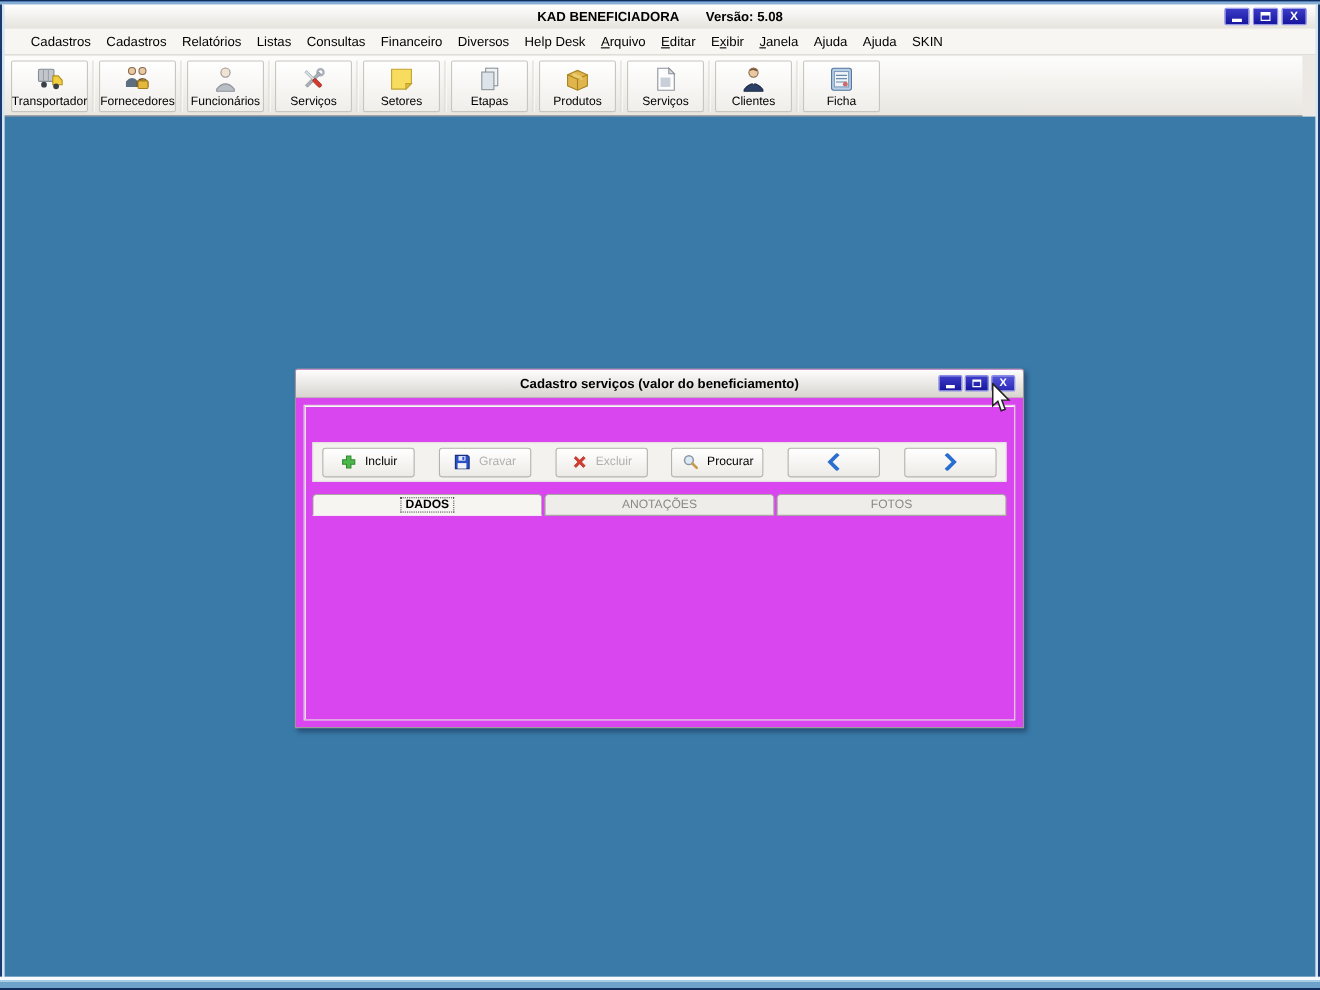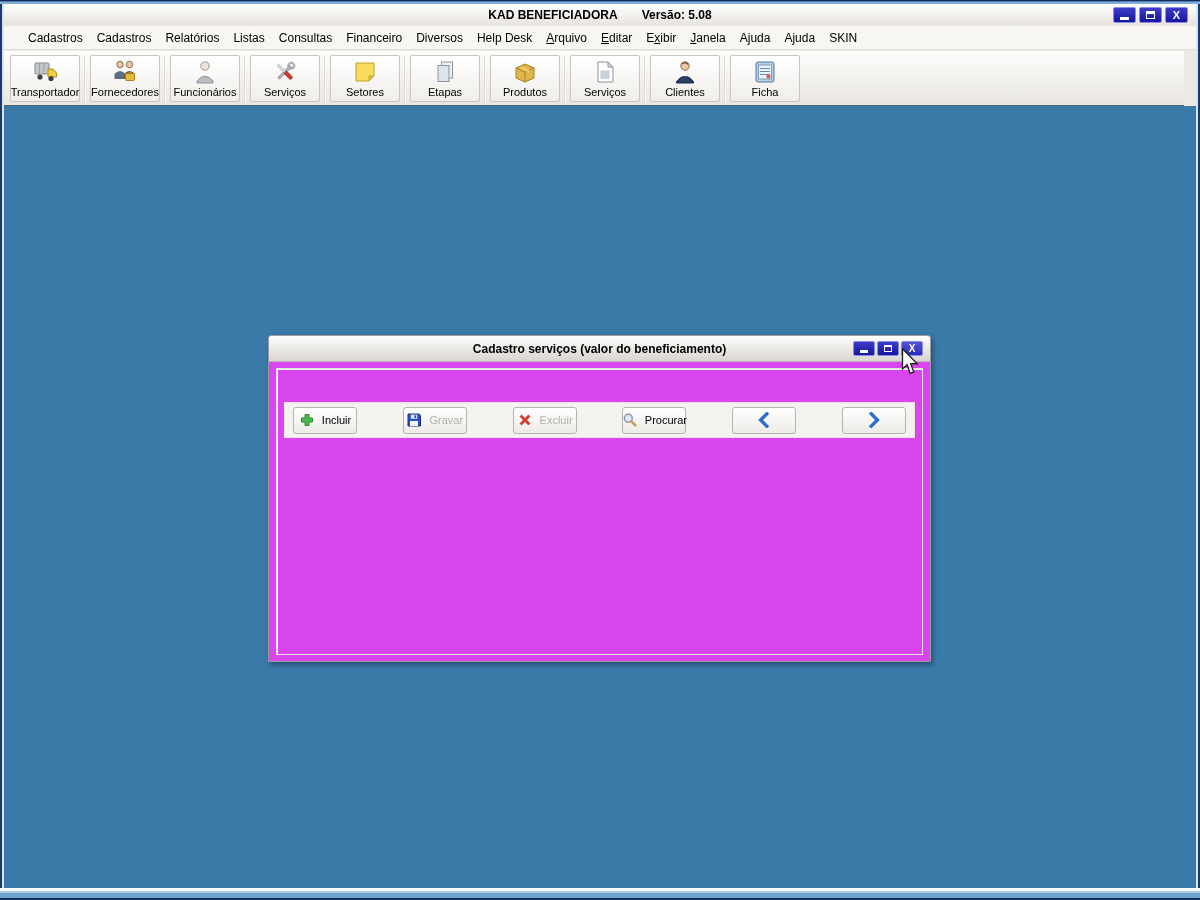--- a/index.html
+++ b/index.html
@@ -68,21 +68,21 @@
   .cbtn .glyph-max { width:8px; height:7px; border:1px solid #fff; border-top:2px solid #fff; }
   .cbtn .glyph-x   { font-size:10px; font-weight:bold; line-height:1; }
 
   .child-body { position:absolute; top:26px; left:0; right:0; bottom:0; }
   .inner-frame { position:absolute; left:7px; right:7px; top:6px; bottom:6px;
                  border:1px solid #e6e3de; box-shadow:inset 1px 1px 0 #fbfaf8; }
 
   .btn-panel { position:absolute; left:15px; right:15px; top:40px; height:36px;
                border:1px solid #e7e4df; background:#f3f2ef;
                display:flex; align-items:center; justify-content:space-between; padding:0 8px; }
-  .pbtn { width:64px; height:27px; background:linear-gradient(#ffffff,#edebe7);
+  .pbtn { width:84px; height:27px; background:linear-gradient(#ffffff,#edebe7);
           border:1px solid #b6b3ae; border-radius:3px; display:flex; align-items:center;
           justify-content:center; gap:7px; font-size:11px; cursor:default; }
   .pbtn.disabled { color:#b2b0ac; }
   .pbtn .picon { display:flex; align-items:center; }
 
   .tabs { position:absolute; left:15px; right:15px; top:87px; height:20px; display:flex; }
   .tab { flex:1; display:flex; align-items:center; justify-content:center; height:20px;
          background:#efedea; border:1px solid #a9a6a1; border-radius:4px 4px 0 0;
          color:#8b8984; font-size:11px; margin-right:2px; cursor:default; }
   .tab:last-child { margin-right:0; }
@@ -329,20 +329,31 @@
               </span>
             </div>
             <div class="pbtn">
               <span class="picon">
                 <svg width="16" height="16" viewBox="0 0 16 16">
                   <path d="M5.2 1.8 L11.4 8 L5.2 14.2" fill="none" stroke="#2a6fd0" stroke-width="3.4" stroke-linecap="square"></path>
                 </svg>
               </span>
             </div>
           </div>
+        <div class="tabs" id="tabs">
+            <div class="tab active">
+              <span class="tab-label">DADOS</span>
+            </div>
+            <div class="tab">
+              <span class="tab-label">ANOTAÇÕES</span>
+            </div>
+            <div class="tab">
+              <span class="tab-label">FOTOS</span>
+            </div>
+          </div>
       </div>
     </div>
   </div>
 
   <div class="cursor">
     <svg width="18" height="27" viewBox="0 0 12 18">
       <path d="M1 0.5 L1 14 L4.1 11.2 L6.1 16.9 L8.5 16 L6.5 10.5 L10.8 10.5 Z" fill="#ffffff" stroke="#222" stroke-width="0.9"></path>
     </svg>
   </div>
 </div>

